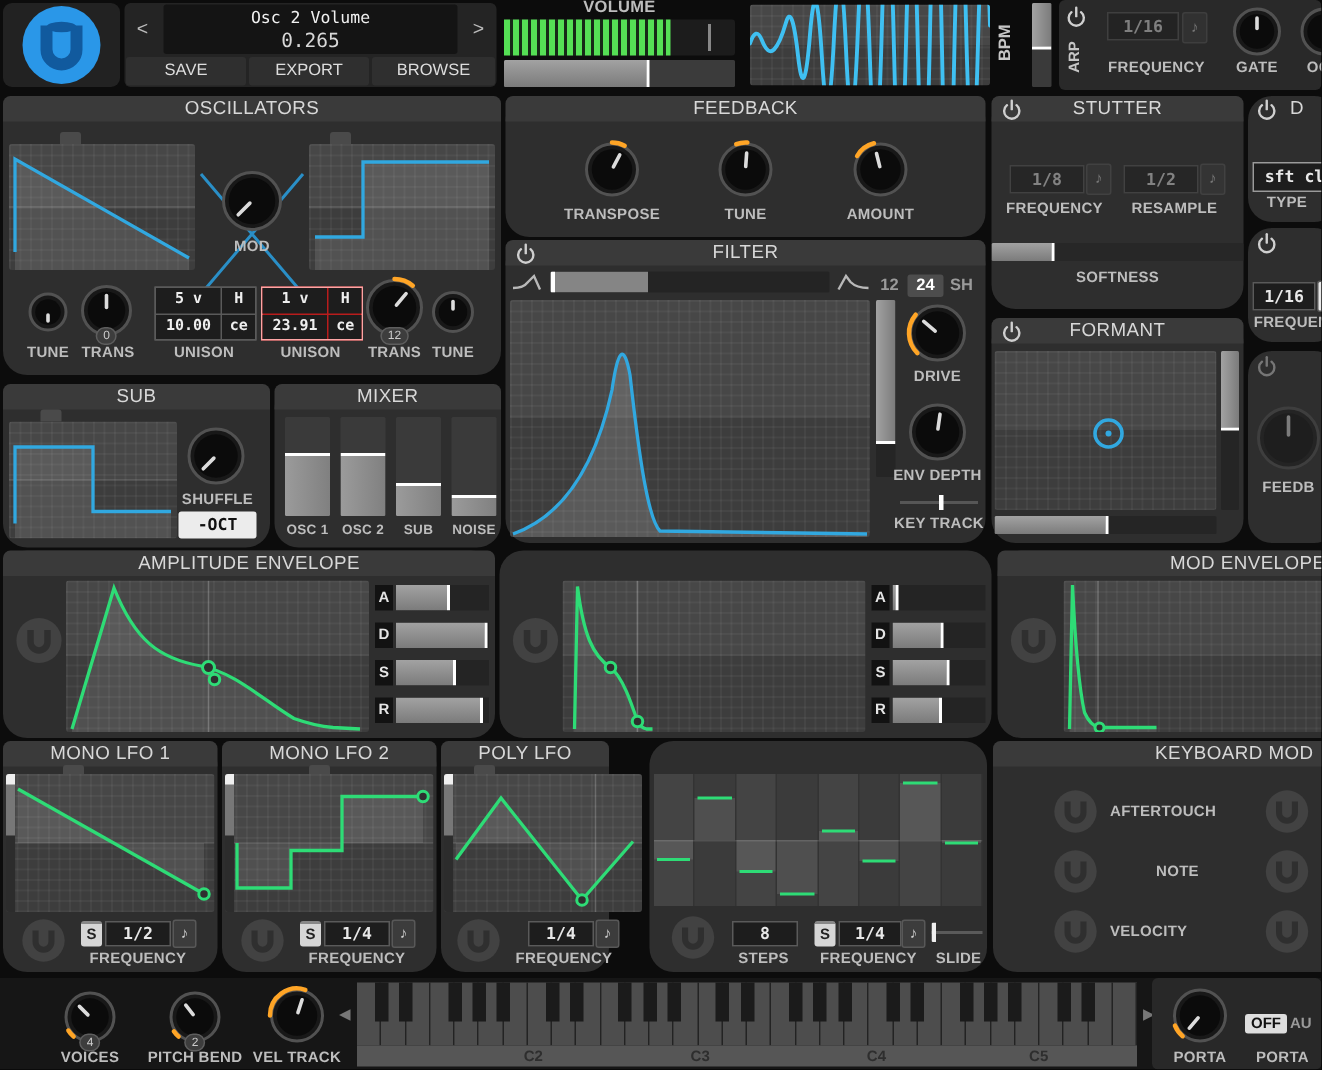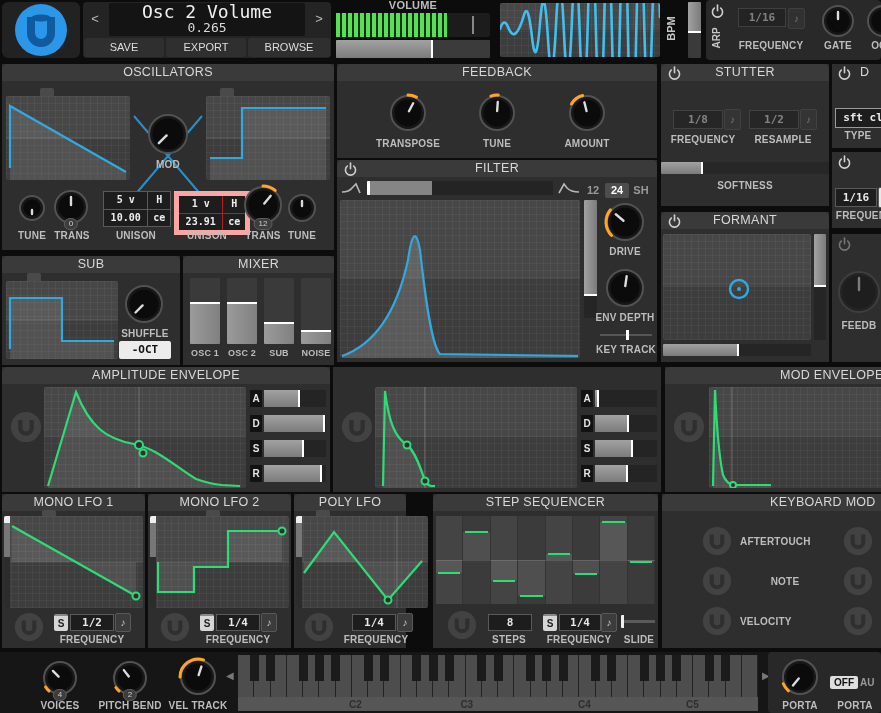--- a/index.html
+++ b/index.html
@@ -1,18 +1,18 @@
 <!DOCTYPE html>
 <html><head>
 <meta charset="utf-8">
 <style>
   html,body{margin:0;padding:0;background:#0a0a0a;}
   #app{position:relative;width:881px;height:713px;background:#0c0c0c;overflow:hidden;
        font-family:"Liberation Sans",sans-serif;-webkit-font-smoothing:antialiased;}
-  .panel{position:absolute;background:#2e2e2e;border-radius:0;}
+  .panel{position:absolute;background:#2e2e2e;border-radius:16px;}
   .hdr{position:absolute;left:0;right:0;top:0;height:17px;background:#3a3a3a;border-radius:5px 5px 0 0;
        text-align:center;font-size:12.5px;color:#d8d8d8;line-height:17px;letter-spacing:.3px;}
   .lbl{position:absolute;font-size:10px;font-weight:bold;color:#bdbdbd;text-align:center;letter-spacing:.2px;line-height:11px;}
   .lbl.small{font-size:9px;}
   .display{position:absolute;border-radius:2px;overflow:hidden;
     background-image:linear-gradient(rgba(255,255,255,.045) 1px,transparent 1px),
                      linear-gradient(90deg,rgba(255,255,255,.045) 1px,transparent 1px),
                      linear-gradient(#474747 0 50%,#3d3d3d 50% 100%);
     background-size:7px 7px,7px 7px,100% 100%;}
   .display svg{position:absolute;left:0;top:0;}
@@ -63,21 +63,21 @@
     <svg width="54" height="54" style="position:absolute;left:12px;top:1px">
       <circle cx="27" cy="27" r="26" fill="#2a97e8"></circle>
       <path d="M17 14 V30 a10 10 0 0 0 20 0 V14" fill="none" stroke="#115a9e" stroke-width="8"></path>
       <ellipse cx="27" cy="15" rx="10" ry="3.5" fill="#115a9e"></ellipse>
     </svg>
   </div>
 
   <div style="position:absolute;left:83px;top:2px;width:248px;height:56px;background:#242424;border-radius:4px;">
     <div style="position:absolute;left:0;top:0;width:24px;height:34px;color:#bbb;font-size:13px;text-align:center;line-height:34px;cursor:pointer;">&lt;</div>
     <div style="position:absolute;left:26px;top:1px;width:196px;height:33px;background:#141414;border-radius:2px;">
-      <div style="font-family:'DejaVu Sans Mono',monospace;font-size:18px;color:#f0f0f0;text-align:center;line-height:17px;">Osc 2 Volume</div>
+      <div style="font-family:'DejaVu Sans Mono',monospace;font-size:11px;color:#f0f0f0;text-align:center;line-height:17px;">Osc 2 Volume</div>
       <div style="font-family:'DejaVu Sans Mono',monospace;font-size:13px;color:#d8d8d8;text-align:center;line-height:15px;">0.265</div>
     </div>
     <div style="position:absolute;right:0;top:0;width:24px;height:34px;color:#bbb;font-size:13px;text-align:center;line-height:34px;cursor:pointer;">&gt;</div>
     <div class="btn" style="left:1px;top:36px;width:80px;height:19px;line-height:19px;">SAVE</div>
     <div class="btn" style="left:83px;top:36px;width:80px;height:19px;line-height:19px;">EXPORT</div>
     <div class="btn" style="left:165px;top:36px;width:82px;height:19px;line-height:19px;">BROWSE</div>
   </div>
 
   <div class="lbl" style="left:334px;top:0px;width:158px;height:12px;font-size:11px;">VOLUME</div>
   <div style="position:absolute;left:336px;top:13px;width:154px;height:24px;background:#1c1c1c;border-radius:2px;">
@@ -175,21 +175,21 @@
     <div class="lbl" style="left:48px;top:166px;width:44px;">TRANS</div>
 
     <div style="position:absolute;left:101px;top:127px;width:66px;height:34px;display:grid;grid-template-columns:2fr 1fr;grid-template-rows:1fr 1fr;gap:1px;background:#5a5a5a;border:1px solid #5a5a5a;">
       <div style="background:#1d1d1d;color:#eee;font-family:'DejaVu Sans Mono',monospace;font-size:10px;font-weight:bold;text-align:center;line-height:16px;">5 v</div>
       <div style="background:#1d1d1d;color:#eee;font-family:'DejaVu Sans Mono',monospace;font-size:10px;font-weight:bold;text-align:center;line-height:16px;">H</div>
       <div style="background:#1d1d1d;color:#eee;font-family:'DejaVu Sans Mono',monospace;font-size:10px;font-weight:bold;text-align:center;line-height:16px;">10.00</div>
       <div style="background:#1d1d1d;color:#eee;font-family:'DejaVu Sans Mono',monospace;font-size:10px;font-weight:bold;text-align:center;line-height:16px;">ce</div>
     </div>
     <div class="lbl" style="left:101px;top:166px;width:66px;">UNISON</div>
 
-    <div style="position:absolute;left:172px;top:127px;width:66px;height:34px;display:grid;grid-template-columns:2fr 1fr;grid-template-rows:1fr 1fr;gap:1px;background:#b91c1c;border:5px solid #fca5a5;">
+    <div style="position:absolute;left:172px;top:127px;width:66px;height:34px;display:grid;grid-template-columns:2fr 1fr;grid-template-rows:1fr 1fr;gap:1px;background:#b91c1c;border:1px solid #fca5a5;">
       <div style="background:#1d1d1d;color:#eee;font-family:'DejaVu Sans Mono',monospace;font-size:10px;font-weight:bold;text-align:center;line-height:16px;">1 v</div>
       <div style="background:#1d1d1d;color:#eee;font-family:'DejaVu Sans Mono',monospace;font-size:10px;font-weight:bold;text-align:center;line-height:16px;">H</div>
       <div style="background:#1d1d1d;color:#eee;font-family:'DejaVu Sans Mono',monospace;font-size:10px;font-weight:bold;text-align:center;line-height:16px;">23.91</div>
       <div style="background:#1d1d1d;color:#eee;font-family:'DejaVu Sans Mono',monospace;font-size:10px;font-weight:bold;text-align:center;line-height:16px;">ce</div>
     </div>
     <div class="lbl" style="left:172px;top:166px;width:66px;">UNISON</div>
 
     <div class="knob" style="left: 241px; top: 121px; width: 40px; height: 40px;">
         <svg width="40" height="40" style="position:absolute;left:0;top:0;overflow:visible">
           <circle cx="20" cy="20" r="18" fill="#181818" stroke="#525252" stroke-width="2"></circle>
@@ -570,21 +570,20 @@
     <div class="mod-source" style="left:10px;top:118px;width:30px;height:30px;"><svg viewBox="0 0 34 34" width="100%" height="100%">
           <circle cx="17" cy="17" r="16" fill="#474747"></circle>
           <path d="M11 9.5 V18 a6 6 0 0 0 12 0 V9.5" fill="none" stroke="#303030" stroke-width="4.6"></path>
         </svg></div>
     <div class="box" style="left:58px;top:120px;width:42px;height:15px;line-height:15px;">1/4</div>
     <div class="note-btn" style="left:103px;top:119px;width:14px;height:17px;line-height:17px;">♪</div>
     <div class="lbl" style="left:42px;top:140px;width:80px;">FREQUENCY</div>
   </div>
 
   <div class="panel" style="left:433px;top:494px;width:225px;height:154px;">
-    <div class="hdr">STEP SEQUENCER</div>
     <div id="seq-steps" style="left: 3px; top: 22px; width: 219px; height: 88px; position: absolute;">
         <div class="seq-col" style="background: rgb(68, 68, 68);">
           <div class="seq-bar" style="height: 12.6px; top: 44px;"></div>
           <div class="seq-line" style="top: 55.6px;"></div>
         </div>
         <div class="seq-col" style="background: rgb(59, 59, 59);">
           <div class="seq-bar" style="height: 27.72px; top: 16.28px;"></div>
           <div class="seq-line" style="top: 15.28px;"></div>
         </div>
         <div class="seq-col" style="background: rgb(68, 68, 68);">

